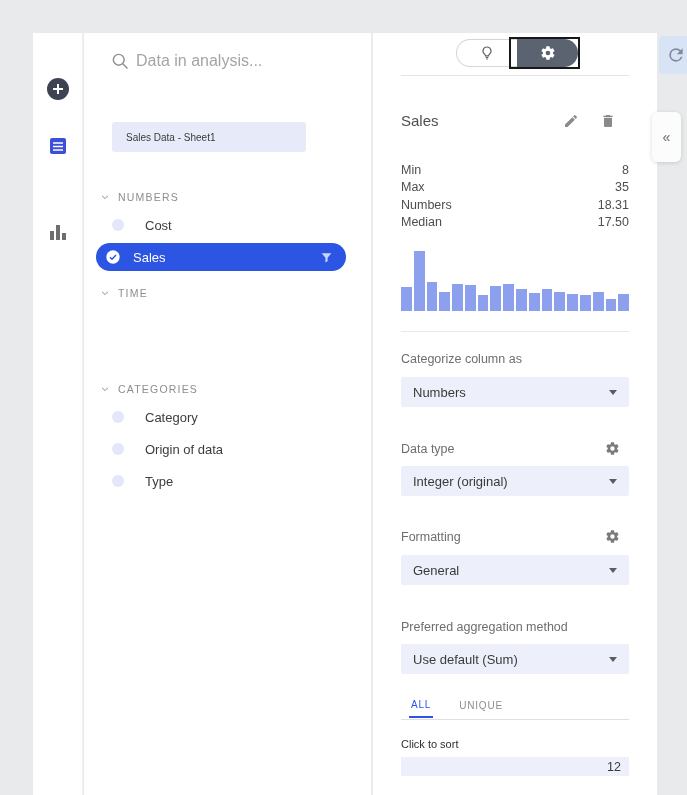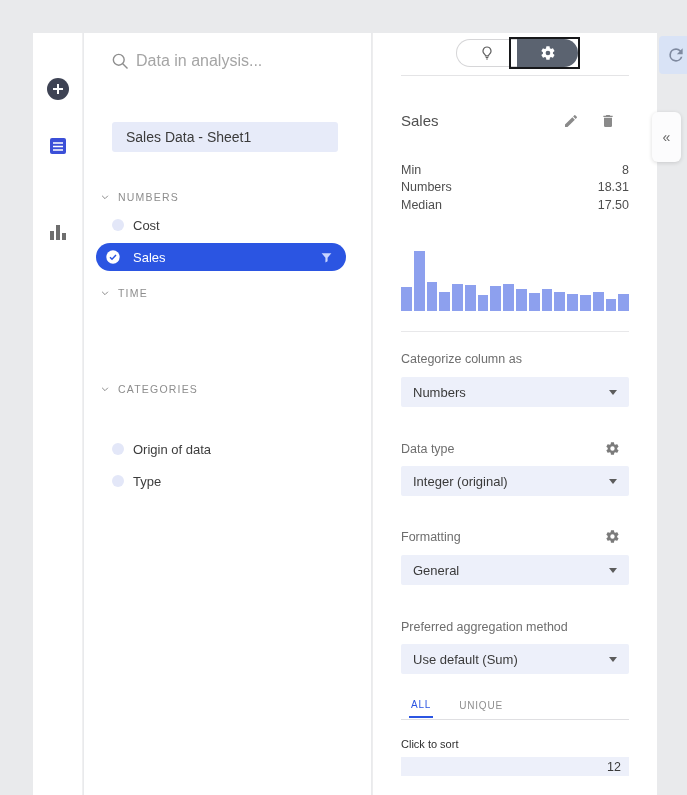--- a/index.html
+++ b/index.html
@@ -11,27 +11,27 @@
   
   .rail{position:absolute;left:33px;top:33px;width:50px;height:762px;background:#fff;border-right:1px solid #f0f0f1}
   .rail button{position:absolute;left:13px;width:24px;height:24px}
   .rail-add{top:44px}.rail-data{top:101px}.rail-chart{top:187px}
 
   
   .mid{position:absolute;left:84px;top:33px;width:287px;height:762px;background:#fff}
   .mid .search-ic{position:absolute;left:26px;top:18px}
   .search-input{position:absolute;left:52px;top:14px;width:200px;height:28px;border:0;outline:none;font-size:16px;color:#555;background:transparent}
   .search-input::placeholder{color:#a5a5a5}
-  .sheet-box{position:absolute;left:28px;top:89px;width:226px;height:30px;background:#e7ebf9;border-radius:3px;display:flex;align-items:center;padding-left:14px;font-size:14px;color:#3b3b3b}
+  .sheet-box{position:absolute;left:28px;top:89px;width:194px;height:30px;background:#e7ebf9;border-radius:3px;display:flex;align-items:center;padding-left:14px;font-size:10px;color:#3b3b3b}
   .sec-h{position:absolute;left:16px;height:14px;display:flex;align-items:center;gap:8px;font-size:10.5px;letter-spacing:1.2px;color:#8d8d8d}
   .sec-0{top:157px}.sec-1{top:253px}.sec-2{top:349px}
   .col-row{position:absolute;left:12px;width:250px;height:28px;display:flex;align-items:center;border-radius:14px}
   .row-cost{top:178px}.row-month{top:274px}.row-year{top:306px}.row-category{top:370px}.row-origin{top:402px}.row-type{top:434px}
   .dot{width:12px;height:12px;border-radius:50%;background:#e3e7f8;margin-left:16px}
-  .col-label{margin-left:9px;font-size:13px;color:#3c3c3c}
+  .col-label{margin-left:21px;font-size:13px;color:#3c3c3c}
   .pill{position:absolute;left:12px;top:210px;width:250px;height:28px;border-radius:14px;background:var(--accent);display:flex;align-items:center}
   .pill .check{margin-left:9px;display:flex}
   .pill-label{margin-left:12px;font-size:13px;color:#fff}
   .pill .funnel{margin-left:auto;margin-right:13px;display:flex}
 
   
   .right{position:absolute;left:372px;top:33px;width:285px;height:762px;background:#fff;border-left:1px solid #ededee}
   .toggle{position:absolute;left:83px;top:6px;width:122px;height:28px;display:flex}
   .tg{width:61px;height:28px;display:flex;align-items:center;justify-content:center}
   .tg-left{background:#fff;border:1px solid #d6d6d8;border-right:0;border-radius:14px 0 0 14px}
@@ -135,20 +135,24 @@
       </svg>
     <span>TIME</span>
   </div>
 
   <div class="sec-h sec-2">
     <svg width="10" height="10" viewBox="0 0 24 24">
         <path d="M5 9l7 7 7-7" fill="none" stroke="#8c8c8c" stroke-width="2.4"></path>
       </svg>
     <span>CATEGORIES</span>
   </div>
+  <div class="col-row row-category">
+    <span class="dot"></span>
+    <span class="col-label">Category</span>
+  </div>
   <div class="col-row row-origin">
     <span class="dot"></span>
     <span class="col-label">Origin of data</span>
   </div>
   <div class="col-row row-type">
     <span class="dot"></span>
     <span class="col-label">Type</span>
   </div>
 </section>
 
@@ -178,20 +182,24 @@
   <button class="del-btn">
     <svg width="16" height="16" viewBox="0 0 24 24">
         <path d="M6 19a2 2 0 0 0 2 2h8a2 2 0 0 0 2-2V7H6v12zM19 4h-3.5l-1-1h-5l-1 1H5v2h14V4z" fill="#8a8a8a"></path>
       </svg>
   </button>
 
   <div class="stats">
     <div class="stat">
         <span>Min</span>
         <span>8</span>
+      </div>
+    <div class="stat">
+        <span>Max</span>
+        <span>35</span>
       </div>
     <div class="stat">
         <span>Numbers</span>
         <span>18.31</span>
       </div>
     <div class="stat">
         <span>Median</span>
         <span>17.50</span>
       </div>
   </div>

